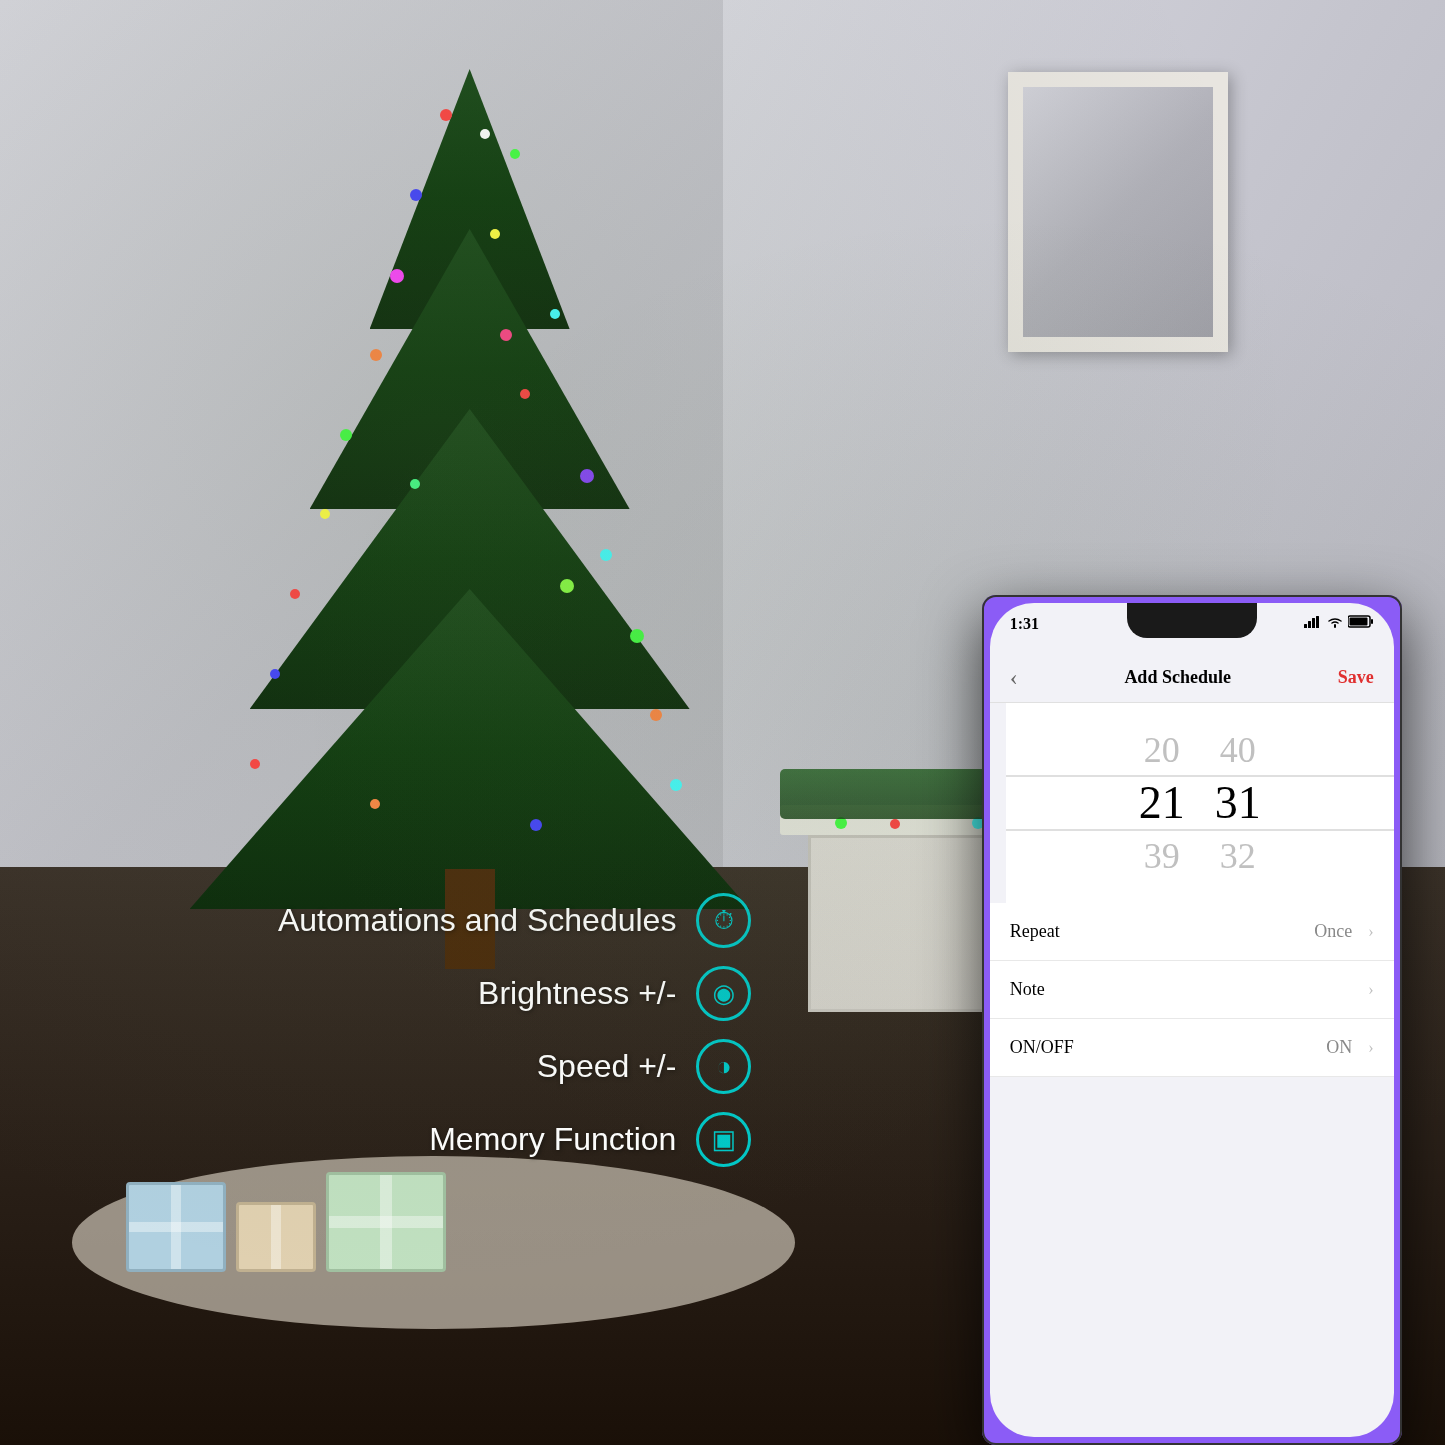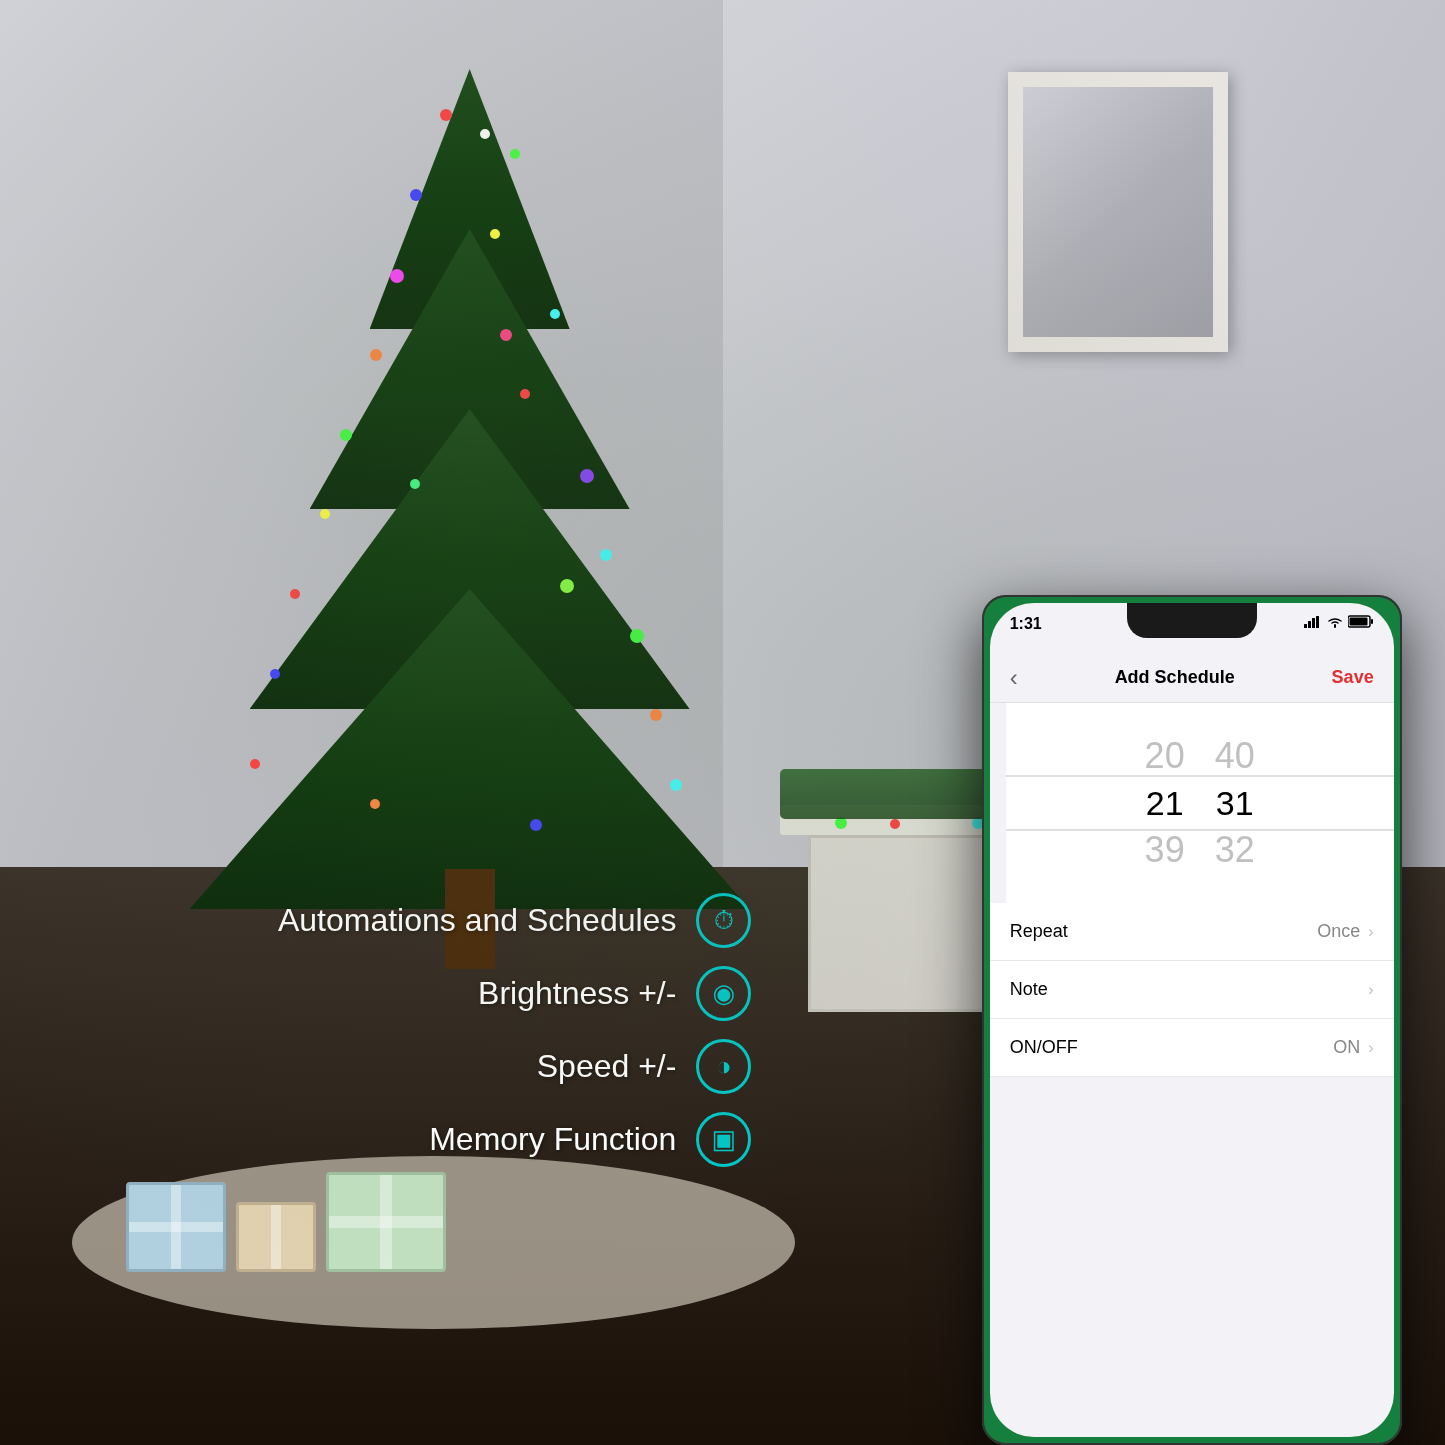--- a/index.html
+++ b/index.html
@@ -218,24 +218,25 @@
       position: absolute;
       right: 3%;
       bottom: 0%;
       width: 420px;
       height: 850px;
     }
 
     .phone {
       position: absolute;
       inset: 0;
-      background: #15803d;
-      border-radius: 24px;
+      background: #8b5cf6;
+      border-radius: 14px;
       box-shadow: 0 20px 60px rgba(0,0,0,0.7), inset 0 0 0 2px #333;
       overflow: hidden;
+      font-family: Liberation Serif, serif;
     }
 
     .phone-screen {
       position: absolute;
       top: 8px; left: 8px; right: 8px; bottom: 8px;
       background: #f2f2f7;
       border-radius: 44px;
       overflow: hidden;
     }
 
@@ -339,21 +340,21 @@
     }
 
     .time-number {
       font-size: 36px;
       font-weight: 300;
       color: #c0c0c0;
       line-height: 1;
     }
 
     .time-number.selected {
-      font-size: 34px;
+      font-size: 46px;
       font-weight: 400;
       color: #000;
     }
 
     .time-highlight-bar {
       position: absolute;
       top: 50%;
       left: 0; right: 0;
       height: 55px;
       transform: translateY(-50%);
@@ -380,21 +381,21 @@
     }
 
     .settings-row-label {
       font-size: 18px;
       color: #000;
     }
 
     .settings-row-value {
       display: flex;
       align-items: center;
-      gap: 8px;
+      gap: 16px;
       font-size: 18px;
       color: #888;
     }
 
     .chevron {
       color: #c0c0c0;
       font-size: 16px;
     }
 
     

